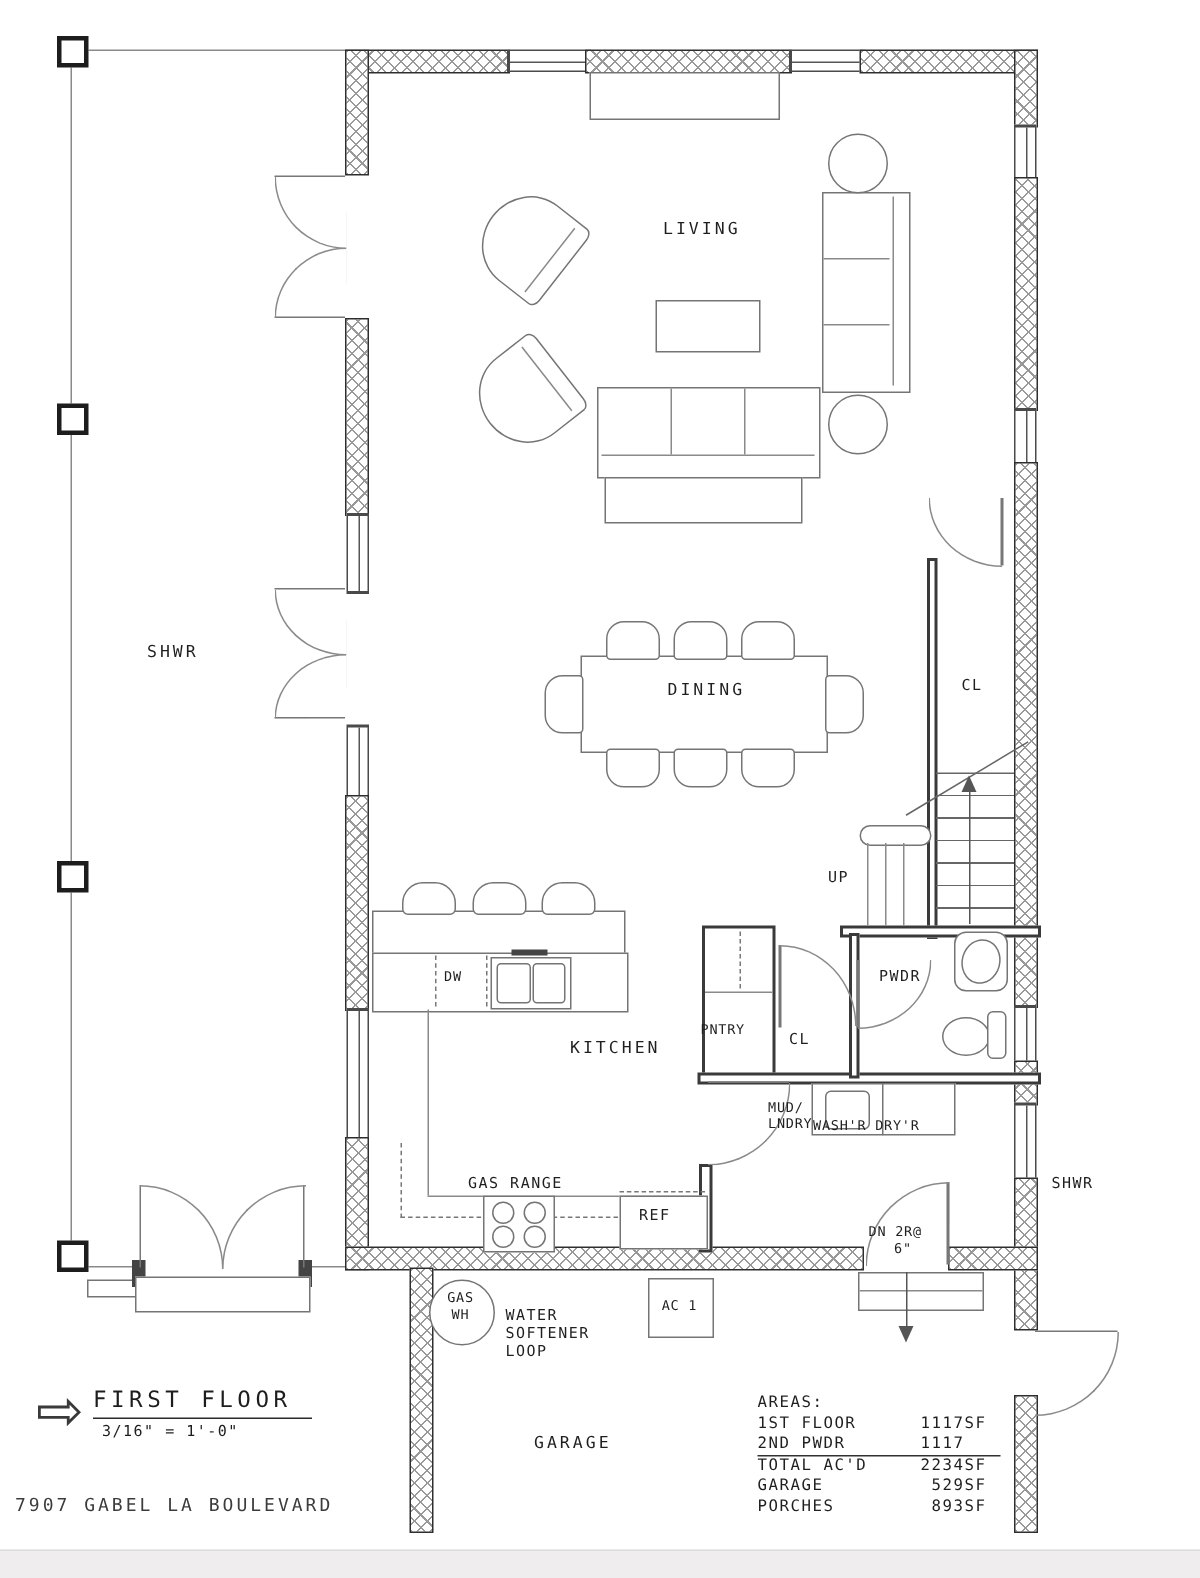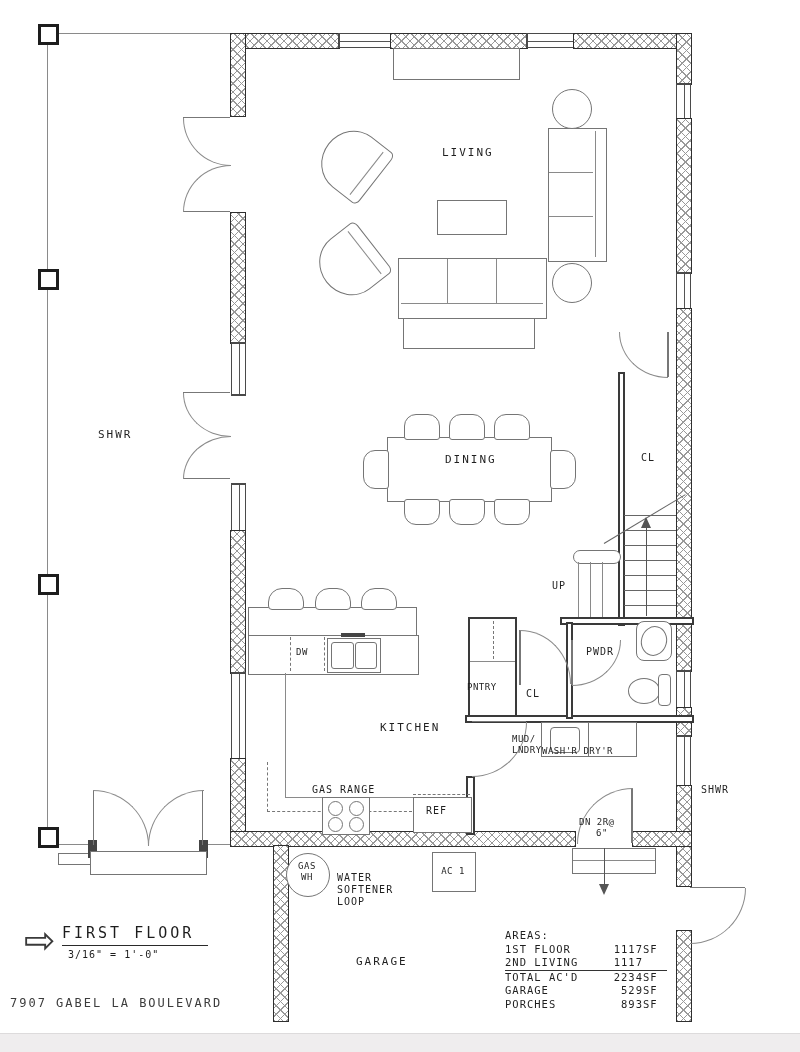--- a/index.html
+++ b/index.html
@@ -228,21 +228,21 @@
   <div class="lbl" style="left:337px;top:872px"><span>WATER</span><br><span>SOFTENER</span><br><span>LOOP</span></div>
 
   <div class="lbl big" style="left:442px;top:146px">LIVING</div>
   <div class="lbl big" style="left:98px;top:428px">SHWR</div>
   <div class="lbl big" style="left:445px;top:453px">DINING</div>
   <div class="lbl" style="left:641px;top:452px">CL</div>
   <div class="lbl" style="left:552px;top:580px">UP</div>
   <div class="lbl" style="left:586px;top:646px">PWDR</div>
   <div class="lbl sm" style="left:467px;top:682px">PNTRY</div>
   <div class="lbl" style="left:526px;top:688px">CL</div>
-  <div class="lbl big" style="left:380px;top:721px">KITCHEN</div>
+  <div class="lbl big" style="left:380px;top:692px">KITCHEN</div>
   <div class="lbl sm" style="left:542px;top:746px">WASH'R DRY'R</div>
   <div class="lbl sm" style="left:512px;top:734px"><span>MUD/</span><br><span>LNDRY</span></div>
   <div class="lbl" style="left:701px;top:784px">SHWR</div>
   <div class="lbl" style="left:312px;top:784px">GAS RANGE</div>
   <div class="lbl" style="left:426px;top:805px">REF</div>
   <div class="lbl sm" style="left:296px;top:647px">DW</div>
   <div class="lbl sm" style="left:579px;top:817px">DN 2R@</div>
   <div class="lbl sm" style="left:596px;top:828px">6"</div>
   <div class="lbl big" style="left:356px;top:955px">GARAGE</div>
 
@@ -253,21 +253,21 @@
   <div class="areas">
     <div class="arow">
         <span class="al">AREAS:</span>
       </div>
     <div class="arow">
         <span class="al">1ST FLOOR</span>
         <span class="av">1117</span>
         <span class="au">SF</span>
       </div>
     <div class="arow u2">
-        <span class="al">2ND LIVING</span>
+        <span class="al">2ND PWDR</span>
         <span class="av">1117</span>
         <span class="au"></span>
       </div>
     <div class="arow">
         <span class="al">TOTAL AC'D</span>
         <span class="av">2234</span>
         <span class="au">SF</span>
       </div>
     <div class="arow">
         <span class="al">GARAGE</span>

